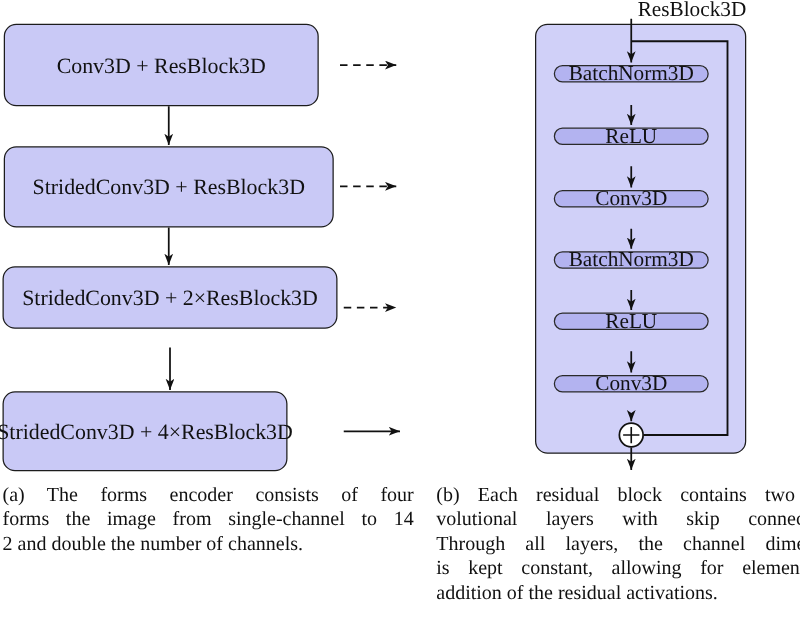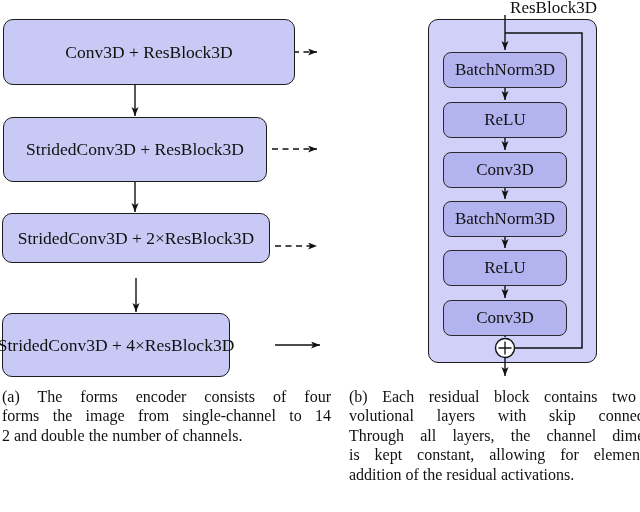--- a/index.html
+++ b/index.html
@@ -18,21 +18,21 @@
     background: #c9c9f6;
     border: 1.4px solid #1c1c1c;
     border-radius: 10px;
     display: flex;
     align-items: center;
     justify-content: center;
     font-size: 17.5px;
     box-sizing: border-box;
     white-space: nowrap;
   }
-  #blk1 { left: 3px;  top: 19px;  width: 292px; height: 66px; }
+  #blk1 { left: 3px;  top: 19px;  width: 252px; height: 66px; }
   #blk2 { left: 3px;  top: 117px; width: 264px; height: 65px; }
   #blk3 { left: 2px;  top: 213px; width: 268px; height: 50px; }
   #blk4 { left: 2px;  top: 313px; width: 228px; height: 64px; }
 
   
   .bigbox {
     position: absolute;
     left: 428px; top: 19px; width: 169px; height: 344px;
     background: #d0d0f8;
     border: 1.4px solid #1c1c1c;
@@ -42,21 +42,21 @@
   .rb-title {
     position: absolute;
     left: 428px; top: -1px; width: 169px;
     text-align: right;
     font-size: 17px;
     line-height: 18px;
     white-space: nowrap;
   }
   .inner {
     position: absolute;
-    left: 443px; width: 124px; height: 36px;
+    left: 443px; width: 124px; height: 14px;
     background: #b3b3f0;
     border: 1.2px solid #2a2a2a;
     border-radius: 8px;
     display: flex;
     align-items: center;
     justify-content: center;
     font-size: 17px;
     box-sizing: border-box;
     white-space: nowrap;
   }

